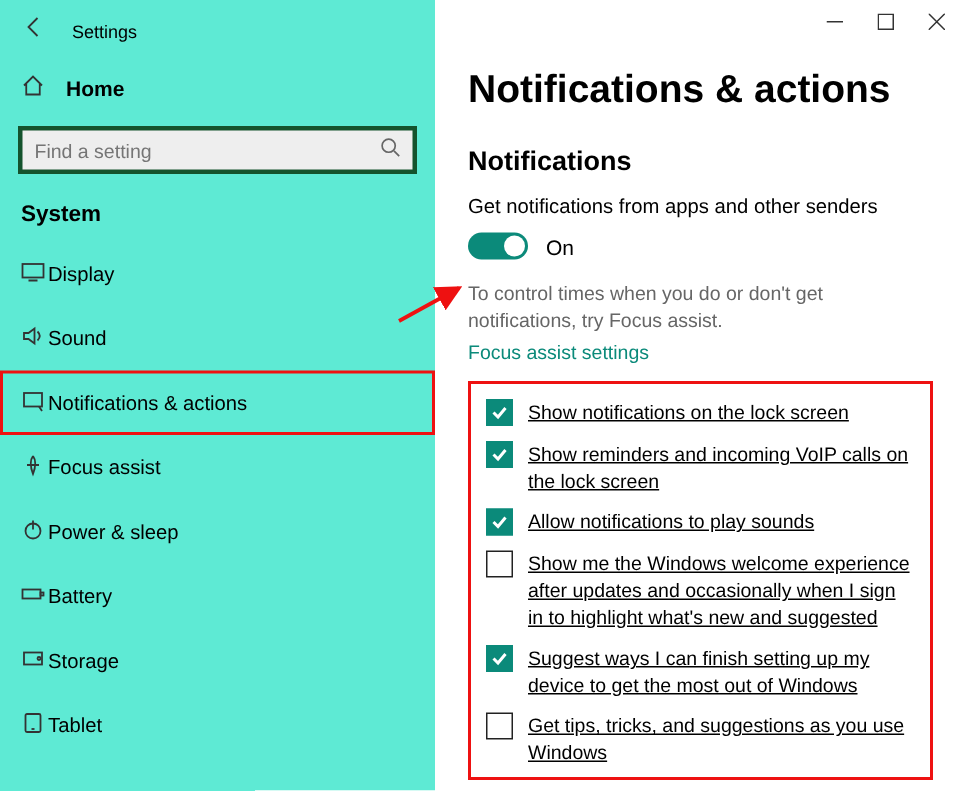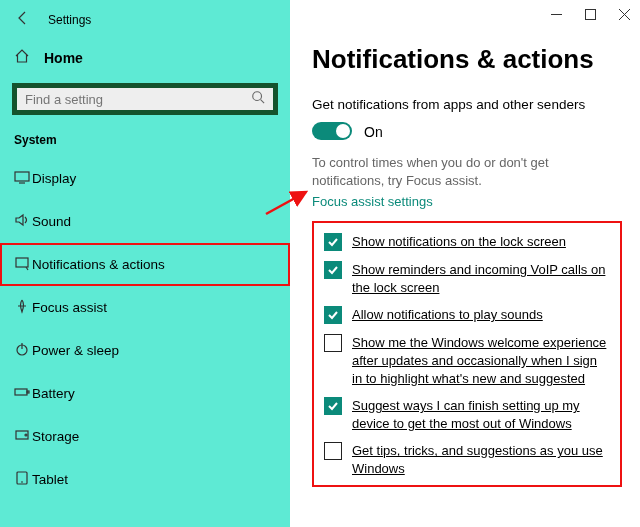--- a/index.html
+++ b/index.html
@@ -5,24 +5,24 @@
 * { box-sizing: border-box; margin: 0; padding: 0; font-family: "Segoe UI", sans-serif; }
 body { width: 640px; height: 527px; background: #fff; overflow: hidden; display: flex; position: relative; }
 .sidebar { width: 290px; height: 100%; background: #5eead4; padding: 0; }
 .titlebar { display: flex; align-items: center; padding: 10px 14px 8px; gap: 18px; }
 .back-icon svg { width: 16px; height: 16px; }
 .app-title { font-size: 12px; }
 .home-row { display: flex; align-items: center; gap: 14px; padding: 10px 14px; cursor: pointer; font-weight: bold; }
 .home-row svg { width: 16px; height: 16px; }
 .home-row span { font-size: 14px; }
 .search-wrap { padding: 6px 12px 10px; }
-.search { display: flex; align-items: center; border: 5px solid #14532d; background: #eee; padding: 6px 8px; height: 32px; }
+.search { display: flex; align-items: center; border: 3px solid #14532d; background: #eee; padding: 6px 8px; height: 32px; }
 .search input { border: none; background: transparent; outline: none; flex: 1; font-size: 13px; color: #555; }
 .search svg { width: 14px; height: 14px; }
-.section-label { font-size: 12px; font-weight: 600; padding: 8px 14px 10px; }
+.section-label { font-size: 15px; font-weight: 600; padding: 8px 14px 10px; }
 .nav-item { display: flex; align-items: center; gap: 2px; padding: 12px 14px; cursor: pointer; font-size: 13.5px; }
 .nav-item svg { width: 16px; height: 16px; flex-shrink: 0; }
 .nav-item.selected { outline: 2.5px solid #e11; outline-offset: -2px; }
 .main { flex: 1; padding: 14px 18px 10px 22px; overflow: hidden; background: #fff; }
 .win-controls { position: absolute; top: 8px; right: 10px; display: flex; gap: 22px; }
 .win-controls div { width: 12px; height: 12px; display: flex; align-items: center; justify-content: center; }
 .page-title { font-size: 26px; font-weight: 600; margin: 30px 0 22px; }
 .subhead { font-size: 18px; font-weight: 600; margin-bottom: 12px; }
 .desc { font-size: 13.5px; margin-bottom: 10px; }
 .toggle-row { display: flex; align-items: flex-end; gap: 12px; margin-bottom: 14px; }
@@ -123,20 +123,21 @@
     <span><svg viewBox="0 0 16 16" fill="none" stroke="#333" stroke-width="1.2">
           <rect x="3" y="2" width="10" height="12" rx="1"></rect>
           <path d="M7 12 H9"></path>
         </svg></span>
     <span>Tablet</span>
   </div>
 </div>
 
 <div class="main">
   <h1 class="page-title">Notifications &amp; actions</h1>
+  <h2 class="subhead">Notifications</h2>
   <p class="desc">Get notifications from apps and other senders</p>
   <div class="toggle-row">
     <div class="toggle"></div>
     <span class="toggle-label">On</span>
   </div>
   <p class="help">To control times when you do or don't get notifications, try Focus assist.</p>
   <p class="link">Focus assist settings</p>
 
   <div class="check-group">
     <div class="check-row">

